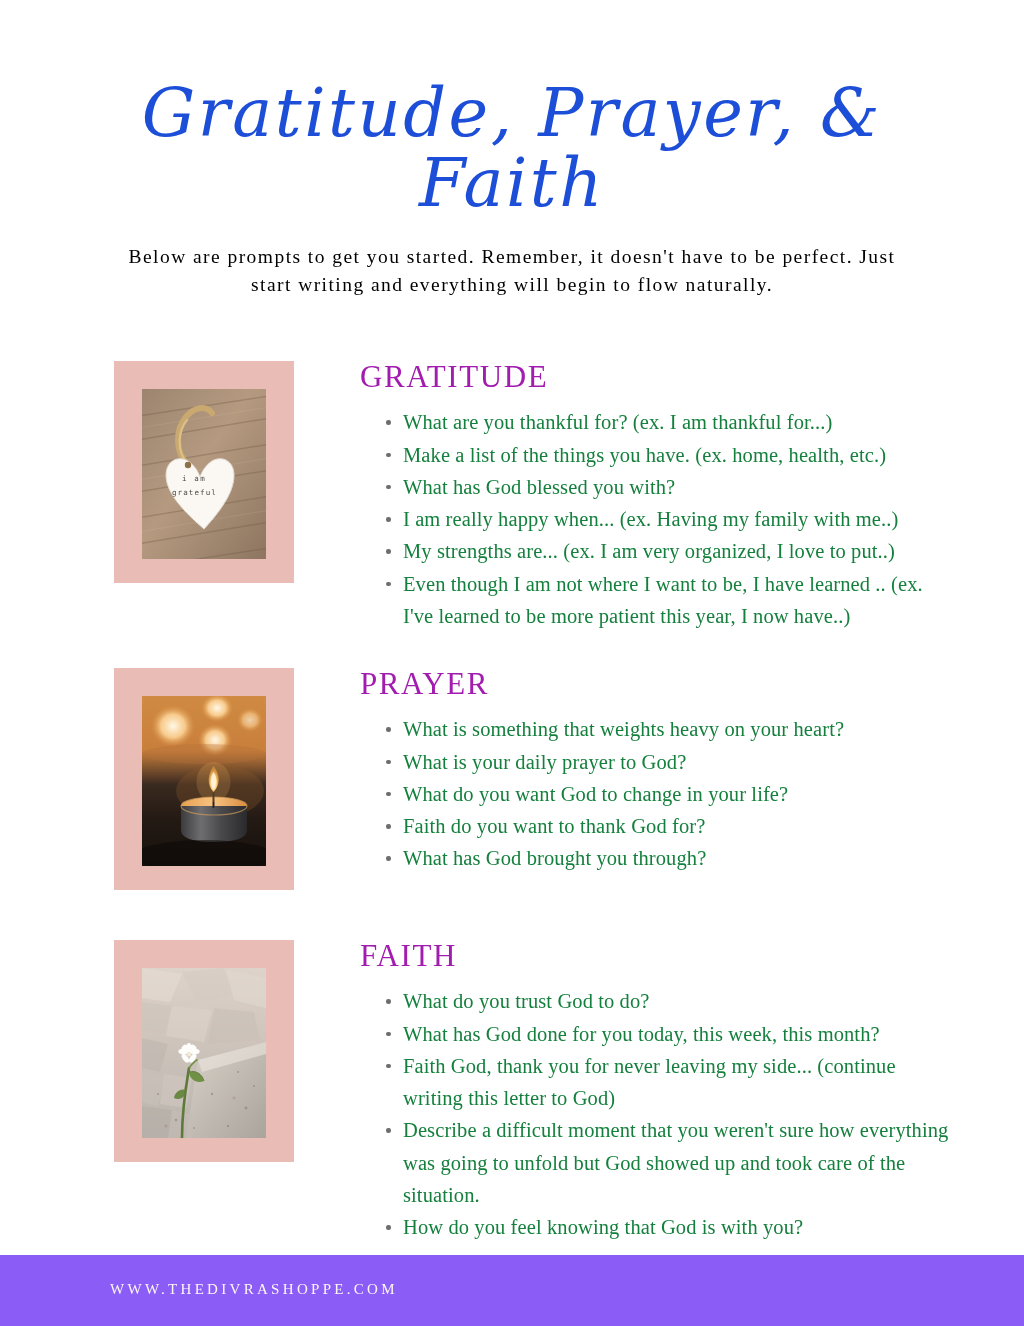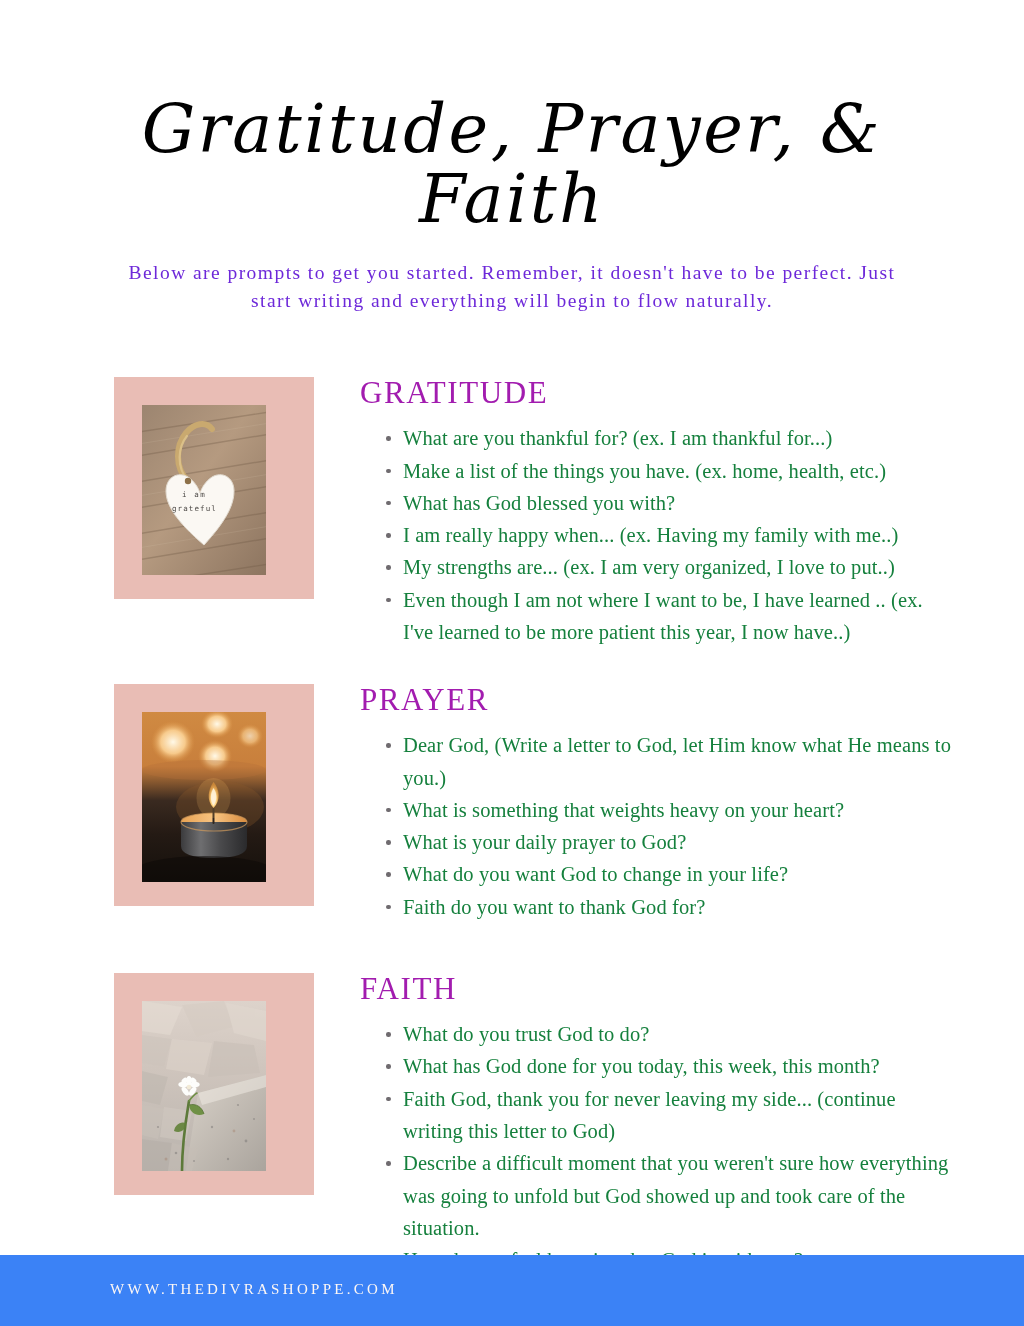--- a/index.html
+++ b/index.html
@@ -20,32 +20,32 @@
   .page-header {
     padding-top: 78px;
     text-align: center;
   }
   .doc-title {
     font-family: "DejaVu Serif", "Liberation Serif", serif;
     font-style: italic;
     font-weight: 400;
     font-size: 67px;
     line-height: 1.05;
-    color: #000000;
+    color: #1d4ed8;
     letter-spacing: 2.5px;
-    margin: 16px;
+    margin: 0;
     padding: 0 40px;
   }
   .doc-subtitle {
     margin: 24px auto 0 auto;
     width: 790px;
     font-family: "Liberation Serif", "DejaVu Serif", serif;
     font-size: 19.5px;
     line-height: 1.45;
-    color: #6d28d9;
+    color: #000000;
     letter-spacing: 1.45px;
     text-align: center;
   }
 
   
   .sections {
     margin-top: 62px;
   }
   .section {
     display: flex;
@@ -56,21 +56,21 @@
     margin-top: 0;
   }
 
   .photo-col {
     width: 360px;
     flex: 0 0 360px;
     padding-left: 114px;
     box-sizing: border-box;
   }
   .photo-frame {
-    width: 200px;
+    width: 180px;
     height: 222px;
     background: #e9bdb5;
     position: relative;
   }
   .photo {
     position: absolute;
     left: 28px;
     top: 28px;
     width: 124px;
     height: 170px;
@@ -120,21 +120,21 @@
   #section-prayer    { margin-top: 36px; }
   #section-faith     { margin-top: 50px; }
 
   
   .footer-band {
     position: absolute;
     left: 0;
     right: 0;
     bottom: 0;
     height: 71px;
-    background: #3b82f6;
+    background: #8b5cf6;
   }
   .footer-url {
     position: absolute;
     left: 110px;
     top: 26px;
     font-family: "Liberation Serif", "DejaVu Serif", serif;
     font-size: 15px;
     letter-spacing: 3.3px;
     color: #fdf7f5;
   }
@@ -252,25 +252,25 @@
             <path d="M71.5 94 C67.5 88 68.5 81 71.5 76 C75 81 75.5 88 71.5 94 Z" fill="#fffdf4" opacity="0.85"></path>
             <ellipse cx="71.5" cy="86" rx="17" ry="20" fill="#ffc46b" opacity="0.17"></ellipse>
             <ellipse cx="62" cy="160" rx="70" ry="16" fill="#0d0907" opacity="0.55"></ellipse>
           </svg>
         </div>
       </div>
     </div>
     <div class="text-col">
       <h2 class="section-heading">PRAYER</h2>
       <ul class="prompt-list">
-        <li class="prompt-item"><span class="bullet"></span><span>Dear God, (Write a letter to God, let Him know what He means to you.)</span></li>
         <li class="prompt-item"><span class="bullet"></span><span>What is something that weights heavy on your heart?</span></li>
         <li class="prompt-item"><span class="bullet"></span><span>What is your daily prayer to God?</span></li>
         <li class="prompt-item"><span class="bullet"></span><span>What do you want God to change in your life?</span></li>
         <li class="prompt-item"><span class="bullet"></span><span>Faith do you want to thank God for?</span></li>
+        <li class="prompt-item"><span class="bullet"></span><span>What has God brought you through?</span></li>
       </ul>
     </div>
   </div>
 
   <div class="section" id="section-faith">
     <div class="photo-col">
       <div class="photo-frame">
         <div class="photo">
           <svg width="124" height="170" viewBox="0 0 124 170">
             <defs>

